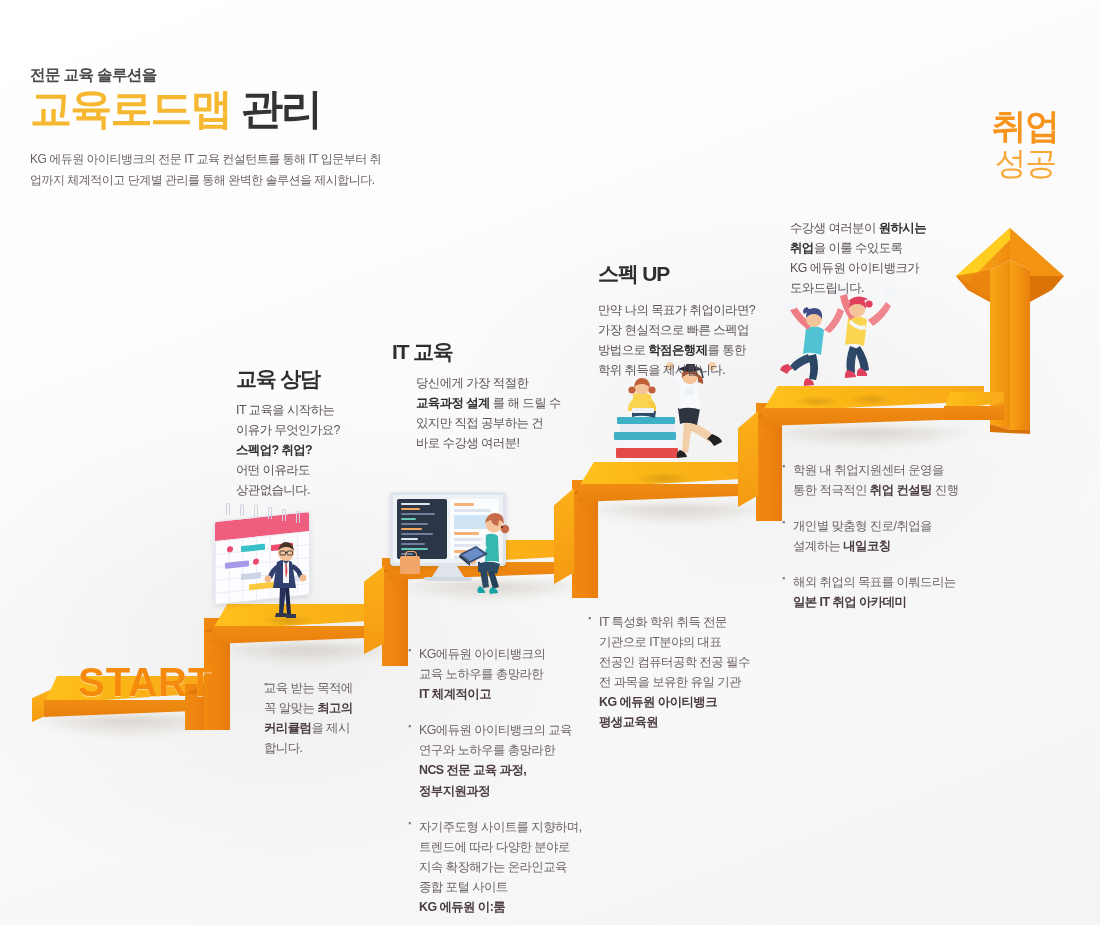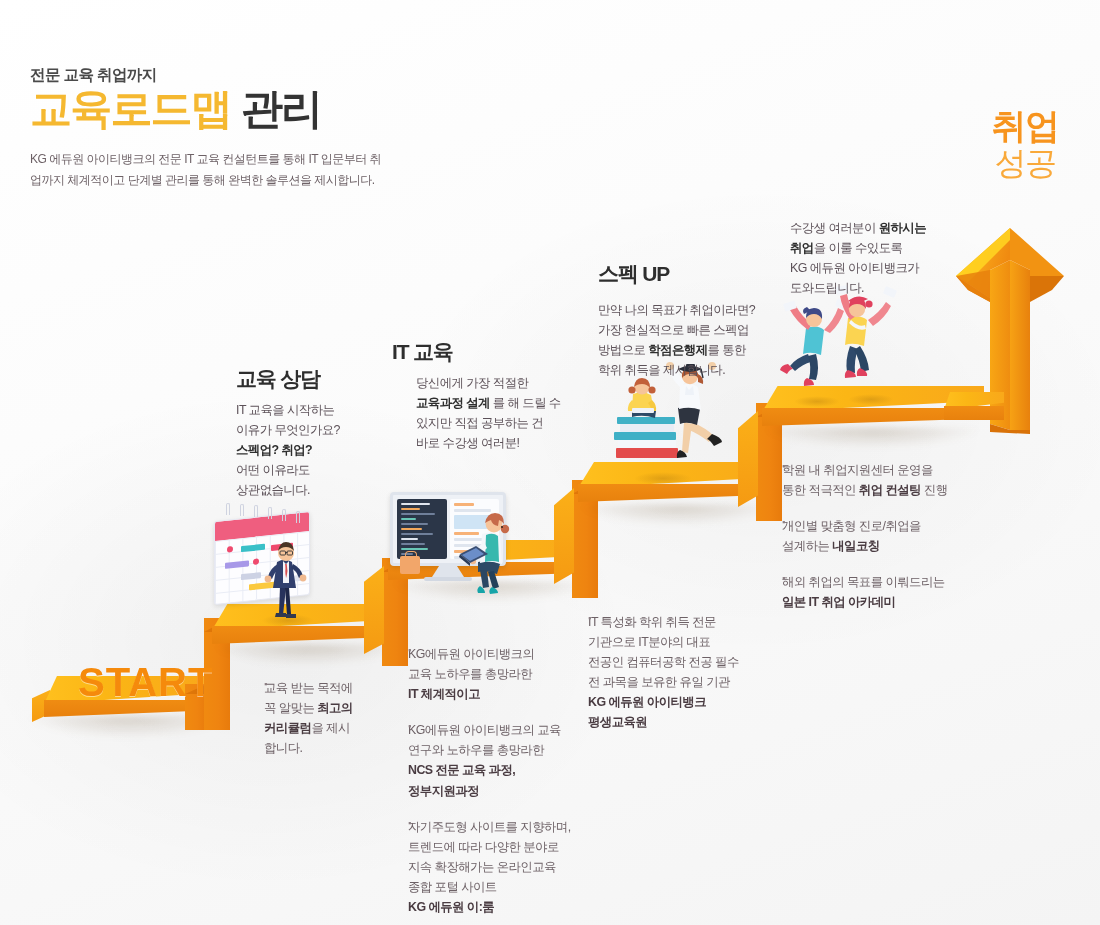--- a/index.html
+++ b/index.html
@@ -76,20 +76,21 @@
   }
   .step-lead {
     position: absolute;
     font-size: 12.4px; color: #5c5158; line-height: 1.62;
     letter-spacing: -0.55px;
   }
   .step-lead b { color: #2e2e2e; }
   .bullets { position: absolute; }
   .bullet {
     position: relative;
+    padding-left: 11px;
     font-size: 12.4px; color: #6d6166; line-height: 1.62;
     letter-spacing: -0.55px;
     margin-bottom: 16px;
   }
   .bullet::before {
     content: "▪";
     position: absolute; left: 0; top: -1px;
     font-size: 9px; color: #8a7d82;
   }
   .bullet b { color: #4a3c42; }
@@ -174,21 +175,21 @@
 
   
   svg { display: block; overflow: visible; }
 </style>
 </head>
 <body>
 
 <div id="stage">
 
   <div class="hdr">
-    <div class="hdr-kicker">전문 교육 취업까지</div>
+    <div class="hdr-kicker">전문 교육 솔루션을</div>
     <div class="hdr-title">
       <span class="hl">교육로드맵</span><span> 관리</span>
     </div>
     <div class="hdr-desc">KG 에듀원 아이티뱅크의 전문 IT 교육 컨설턴트를 통해 IT 입문부터 취업까지 체계적이고 단계별 관리를 통해 완벽한 솔루션을 제시합니다.</div>
   </div>
 
   <div>
     <div class="shadow-soft" style="left:28px; top:716px; width:200px; height:22px;"></div>
     <div class="side-light" style="left:32px; top:690px; width:18px; height:32px; clip-path:polygon(0 26%,100% 0,100% 74%,0 100%);"></div>
     <div class="tread" style="left:44px; top:676px; width:162px; height:28px; clip-path:polygon(8% 0, 100% 0, 100% 62%, 0 100%);"></div>

